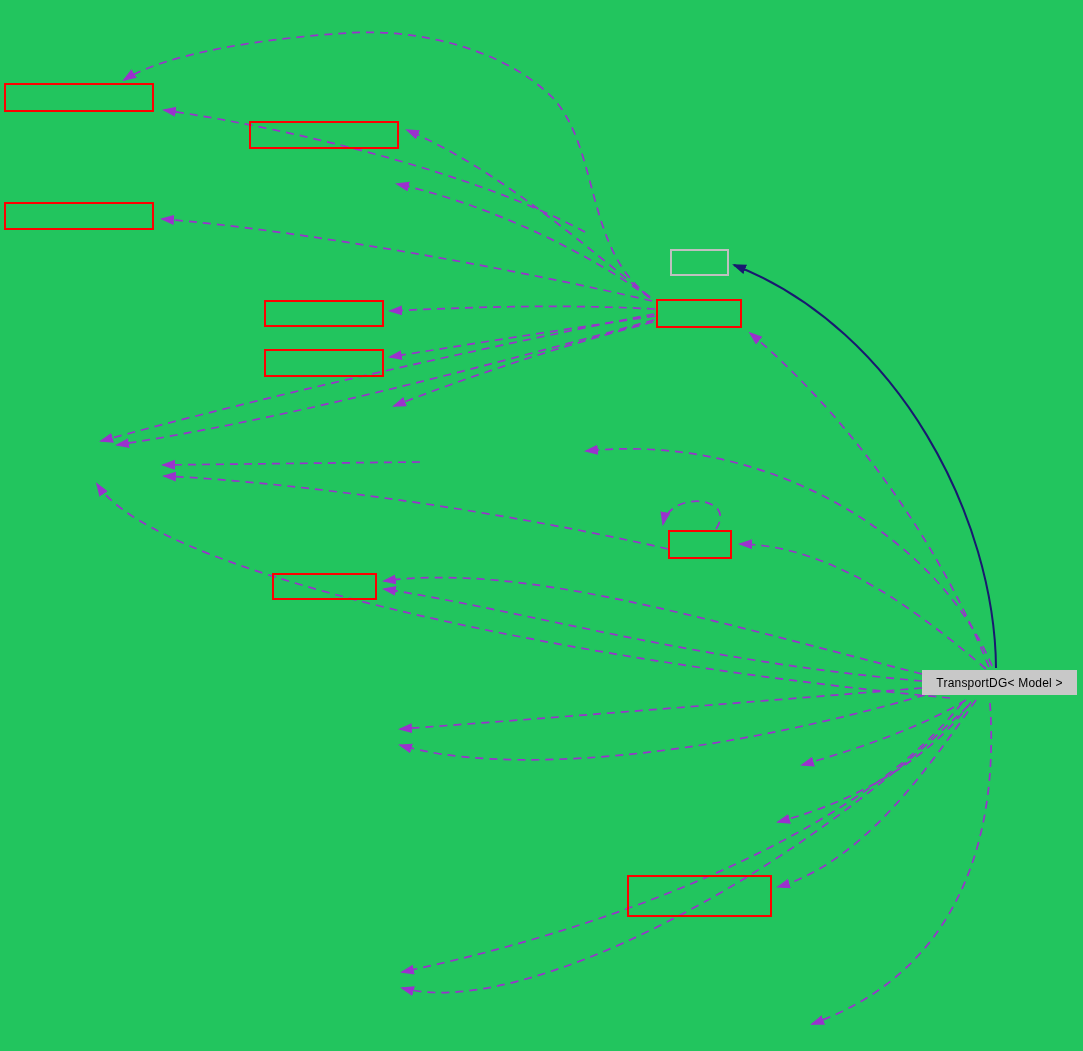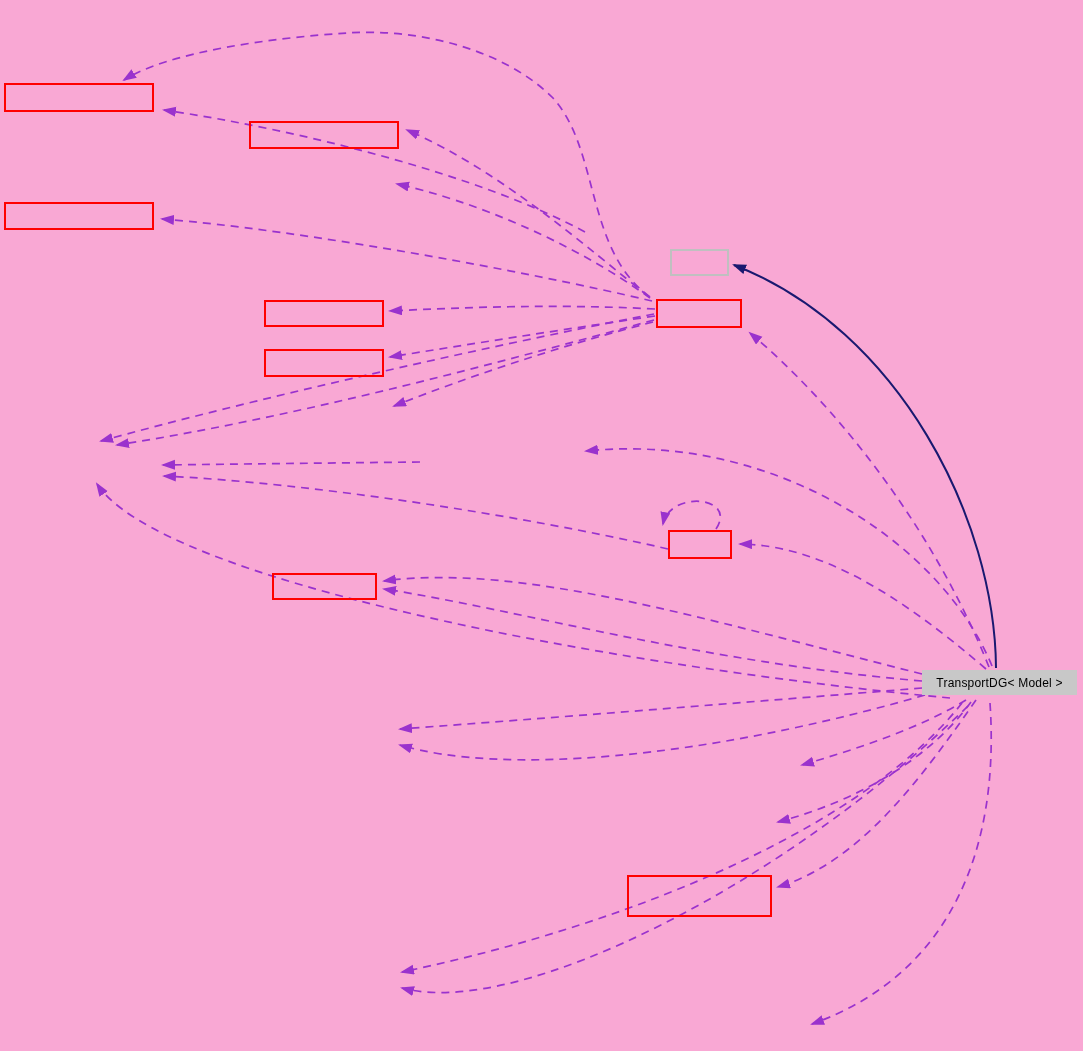--- a/index.html
+++ b/index.html
@@ -12,21 +12,21 @@
     display:flex;align-items:center;justify-content:center;
     font-size:12px;
     letter-spacing:0.2px;
     white-space:nowrap;
     cursor:pointer;
   }
 </style>
 </head>
 <body>
 
-<div id="stage" style="background: #f9a8d4;">
+<div id="stage" style="background: #22c55e;">
   <svg id="graph-svg" width="1083" height="1051" viewBox="0 0 1083 1051" xmlns="http://www.w3.org/2000/svg">
     <defs>
       <marker id="arrow-usage" markerUnits="userSpaceOnUse" markerWidth="16" markerHeight="12" refX="12" refY="5" orient="auto">
         <path d="M0,0 L14,5 L0,10 z" fill="#9a32cd"></path>
       </marker>
       <marker id="arrow-inheritance" markerUnits="userSpaceOnUse" markerWidth="16" markerHeight="12" refX="12" refY="5" orient="auto">
         <path d="M0,0 L14,5 L0,10 z" fill="#191970"></path>
       </marker>
     </defs>
     <g id="edges-layer">

